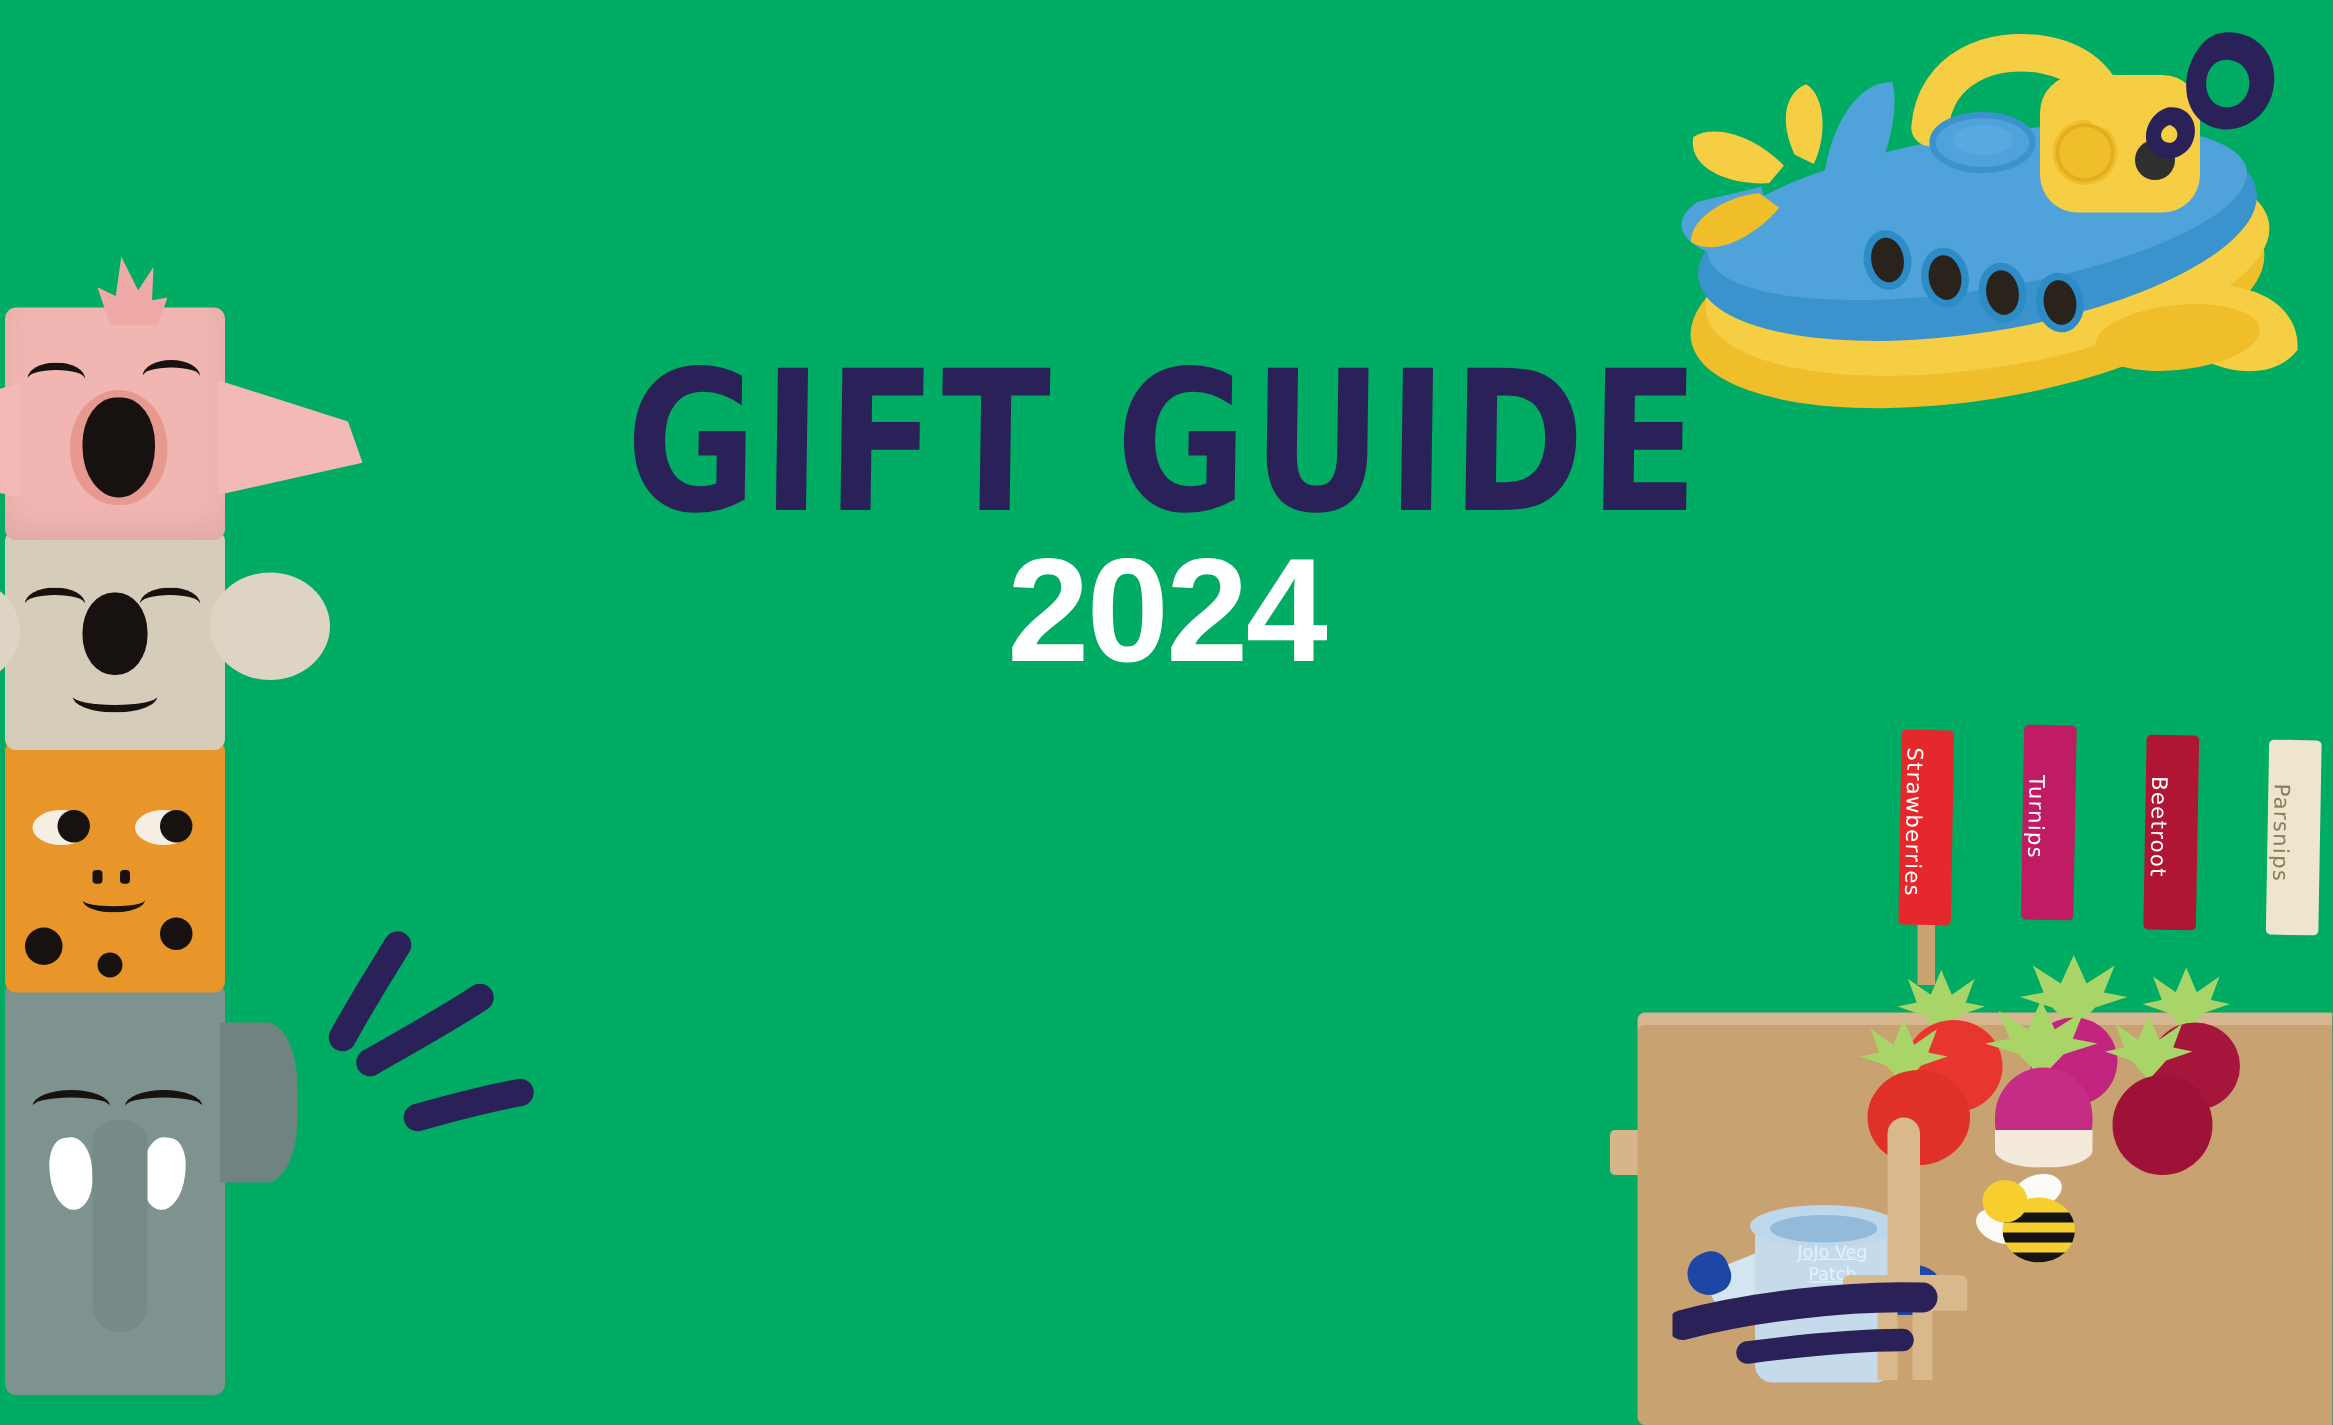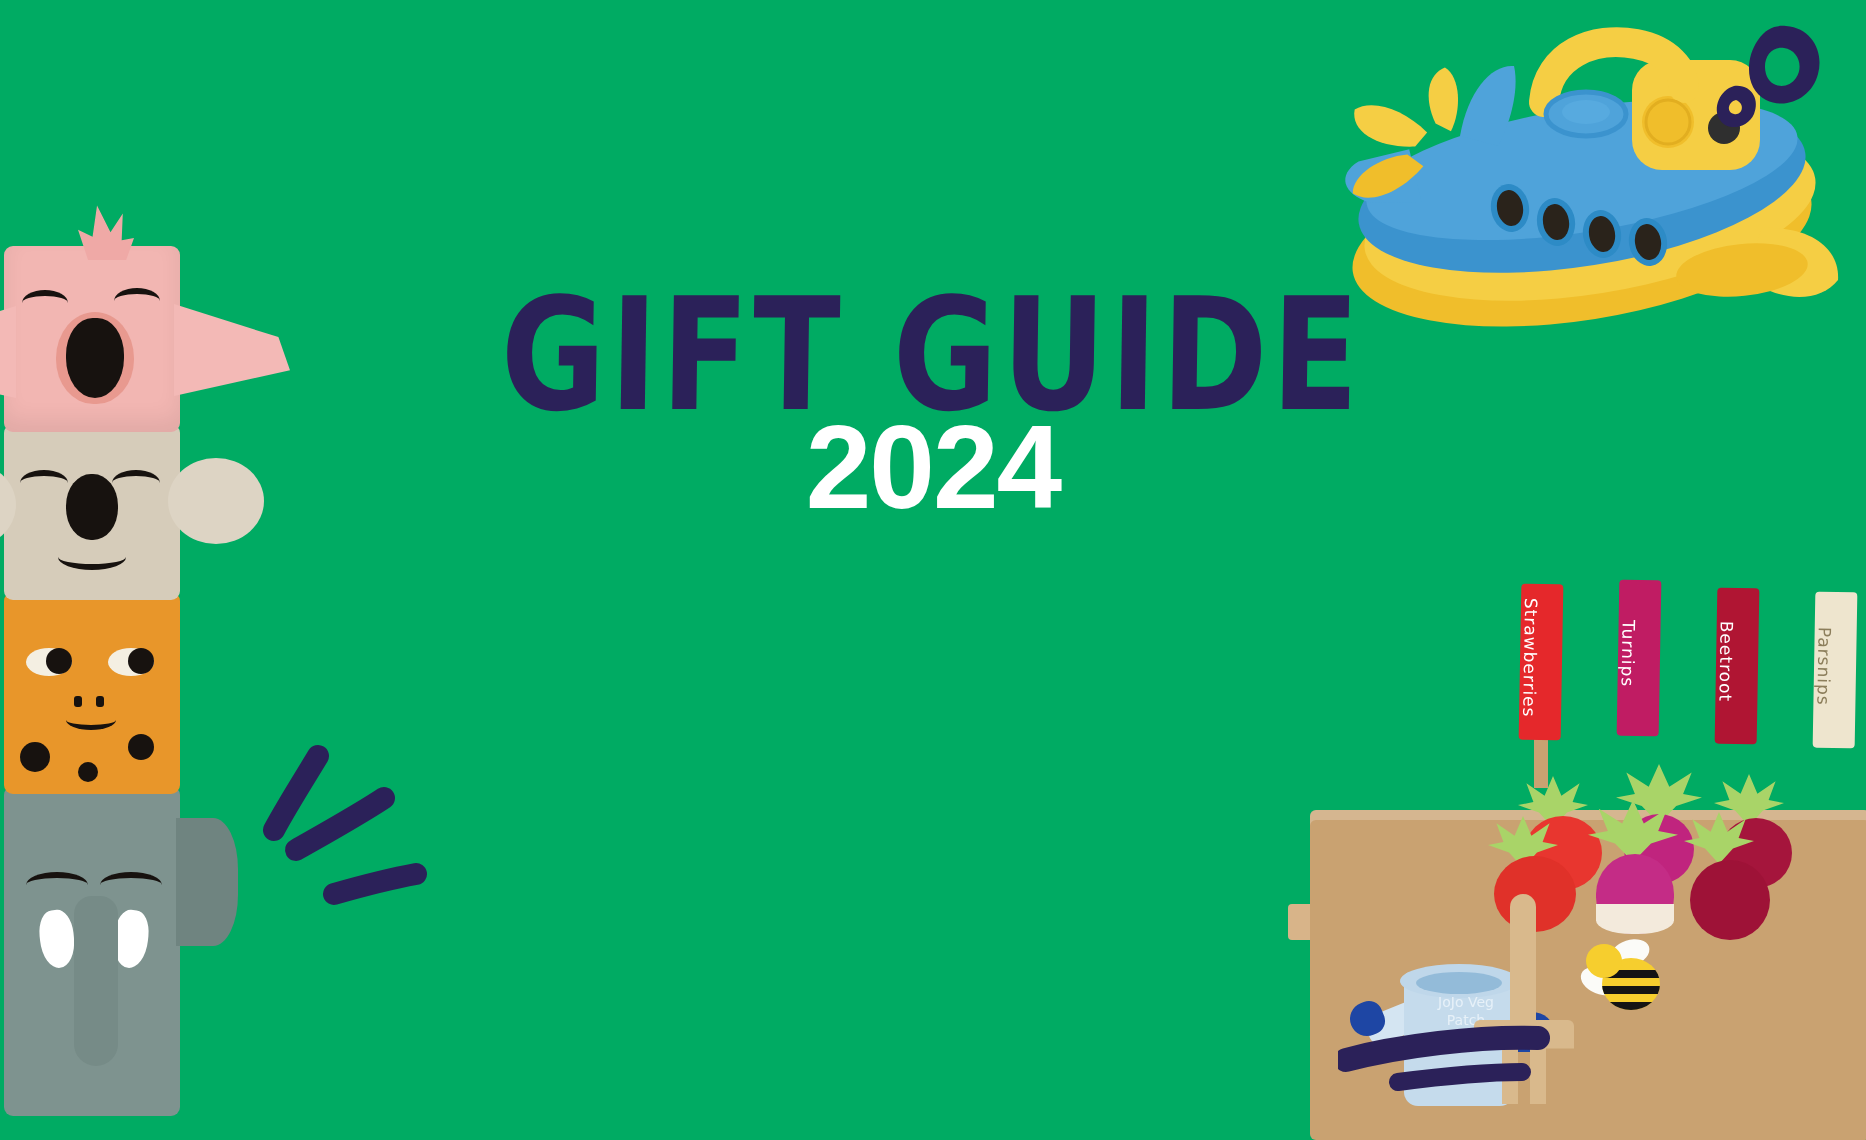--- a/index.html
+++ b/index.html
@@ -46,20 +46,21 @@
     transform-origin:center top;
   }
   .line-year {
     display:block;
     font-family:"Liberation Sans", sans-serif;
     font-weight:bold;
     font-size:118px;
     line-height:1.0;
     color:#ffffff;
     letter-spacing:-2px;
+    margin-top:22px;
   }
 
   
   .doodle { position:absolute; z-index:35; }
   .doodle svg { display:block; }
 
   
   .stack-toy {
     position:absolute;
     left:-14px; top:196px;
@@ -126,21 +127,21 @@
   .leaf { position:absolute; width:70px; height:52px; background:#A9D468;
           clip-path:polygon(50% 0%,62% 38%,88% 14%,78% 50%,100% 56%,70% 70%,50% 100%,30% 70%,0% 56%,22% 50%,12% 14%,38% 38%); }
   .can { position:absolute; left:118px; bottom:34px; width:160px; height:160px; }
   .can-body { position:absolute; left:20px; top:26px; width:110px; height:134px; background:#C5DBEC; border-radius:6px 6px 14px 14px; }
   .can-rim { position:absolute; left:16px; top:18px; width:118px; height:34px; background:#BFD7EA; border-radius:50%; }
   .can-hole { position:absolute; left:32px; top:26px; width:86px; height:22px; background:#93BBD9; border-radius:50%;}
   .spout { position:absolute; left:-18px; top:62px; width:56px; height:30px; background:#D4E5F2; transform:rotate(-22deg); border-radius:10px;}
   .spout-cap { position:absolute; left:-34px; top:56px; width:34px; height:34px; background:#1E46A4; border-radius:50% 40% 40% 50%; transform:rotate(-22deg);}
   .can-handle { position:absolute; right:-10px; top:66px; width:44px; height:40px; background:#1E46A4; border-radius:0 50% 50% 0;}
   .can-text { position:absolute; left:36px; top:48px; width:92px; color:#EAF3FA; font-size:14px; line-height:1.28;
-              font-family:"DejaVu Sans", sans-serif; text-align:center; opacity:.92;}
+              font-family:"DejaVu Sans", sans-serif; text-align:center; opacity:.92;text-decoration:underline;}
   .rake { position:absolute; left:208px; bottom:36px; width:100px; height:210px; }
   .rake-handle { position:absolute; left:36px; top:0; width:26px; height:150px; background:#D9B98C; border-radius:13px 13px 0 0;}
   .rake-head { position:absolute; left:0px; top:126px; width:100px; height:84px; background:#D9B98C; border-radius:6px;
                clip-path:polygon(0 0,100% 0,100% 34%,72% 34%,72% 100%,56% 100%,56% 34%,44% 34%,44% 100%,28% 100%,28% 34%,0 34%);}
   .bee { position:absolute; left:318px; bottom:122px; width:84px; height:76px; z-index:30;}
   .bee-body { position:absolute; left:18px; top:16px; width:58px; height:52px; background:#F6CE2E; border-radius:50%;
               box-shadow: inset 0 0 0 0 #000; overflow:hidden;}
   .bee-stripe { position:absolute; height:8px; background:#141414; width:100%; left:0;}
   .bee-head { position:absolute; left:2px; top:2px; width:36px; height:34px; background:#F6CE2E; border-radius:50%;}
   .bee-wing { position:absolute; width:40px; height:26px; background:#FBFBF8; border-radius:50%; }

